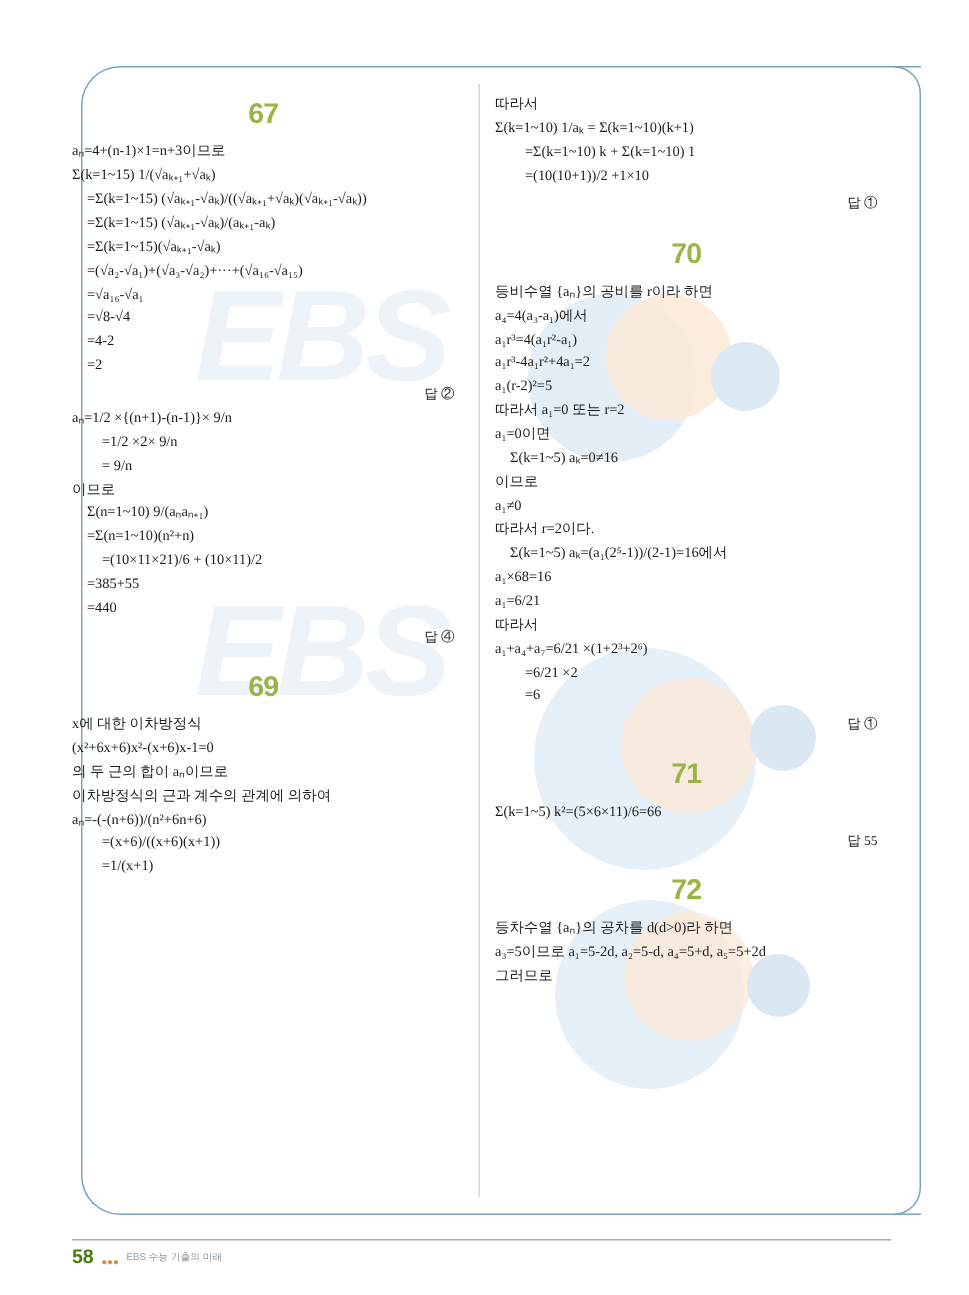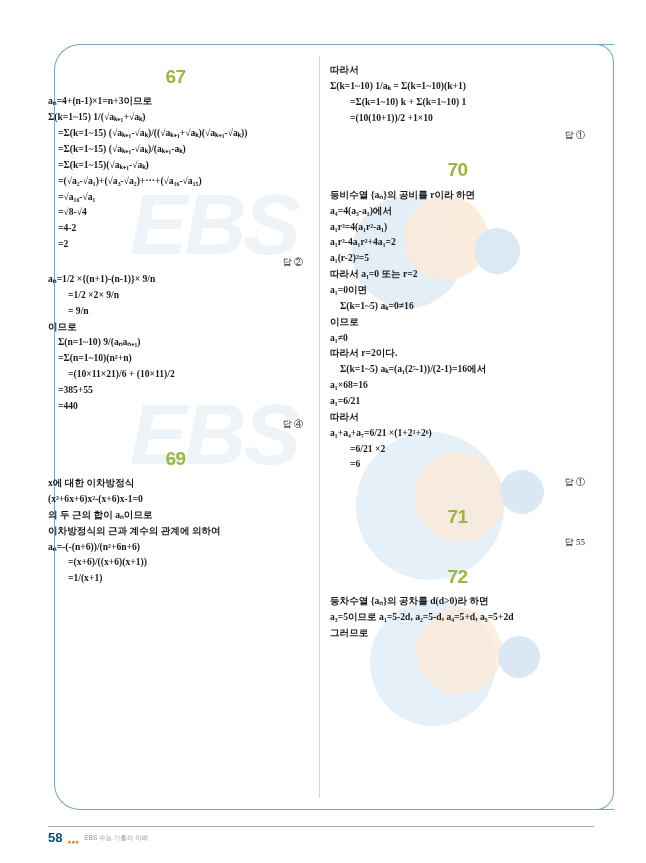--- a/index.html
+++ b/index.html
@@ -67,31 +67,31 @@
     font-family:"Liberation Sans", sans-serif;
     font-weight:bold;
     font-size:19px;
     color:#9ab545;
     margin:12px 0 3px 0;
     letter-spacing:-0.5px;
     text-align:center;
   }
   .qnum:first-child{margin-top:0;}
 
-  .line{margin:1px 0;white-space:nowrap;font-weight:bold;}
+  .line{margin:1px 0;white-space:nowrap;}
   .indent1{padding-left:10px;}
   .indent2{padding-left:20px;}
 
   .ans{text-align:right;margin:4px 0 2px 0;font-size:9px;color:#222;}
 
   
   .footer{position:absolute;left:48px;bottom:18px;width:560px;z-index:3;}
   .footer-rule{height:1px;background:#9bb0bd;width:546px;}
   .footer-row{display:flex;align-items:flex-end;gap:5px;margin-top:3px;}
-  .pageno{font-family:"Liberation Sans", sans-serif;font-size:13px;color:#0c4a6e;font-weight:bold;}
+  .pageno{font-family:"Liberation Sans", sans-serif;font-size:13px;color:#4d7c0f;font-weight:bold;}
   .foot-text{font-family:"Liberation Sans", sans-serif;font-size:6.5px;color:#8c99a3;padding-bottom:2px;}
   .foot-dots{color:#e08a3c;font-size:6.5px;}
 </style>
 </head>
 <body>
 
 <div class="watermark">
   <div class="blob b1"></div>
   <div class="blob b2"></div>
   <div class="blob b3"></div>
@@ -162,20 +162,21 @@
     <div class="line">따라서 r=2이다.</div>
     <div class="line indent1">Σ(k=1~5) aₖ=(a₁(2⁵-1))/(2-1)=16에서</div>
     <div class="line">a₁×68=16</div>
     <div class="line">a₁=6/21</div>
     <div class="line">따라서</div>
     <div class="line">a₁+a₄+a₇=6/21 ×(1+2³+2⁶)</div>
     <div class="line indent2">=6/21 ×2</div>
     <div class="line indent2">=6</div>
     <div class="ans">답 ①</div>
     <div class="qnum">71</div>
+    <div class="line">Σ(k=1~5) k²=(5×6×11)/6=66</div>
     <div class="ans">답 55</div>
     <div class="qnum">72</div>
     <div class="line">등차수열 {aₙ}의 공차를 d(d&gt;0)라 하면</div>
     <div class="line">a₃=5이므로 a₁=5-2d, a₂=5-d, a₄=5+d, a₅=5+2d</div>
     <div class="line">그러므로</div>
   </div>
 
 <div class="footer">
   <div class="footer-rule"></div>
   <div class="footer-row">

